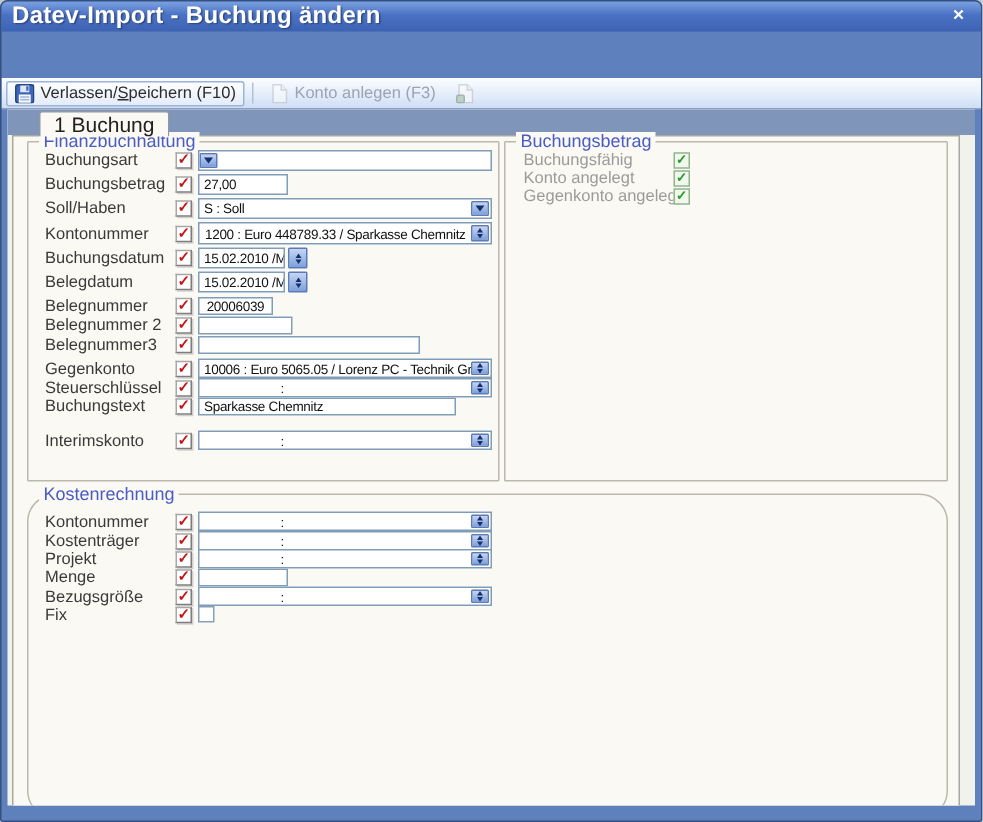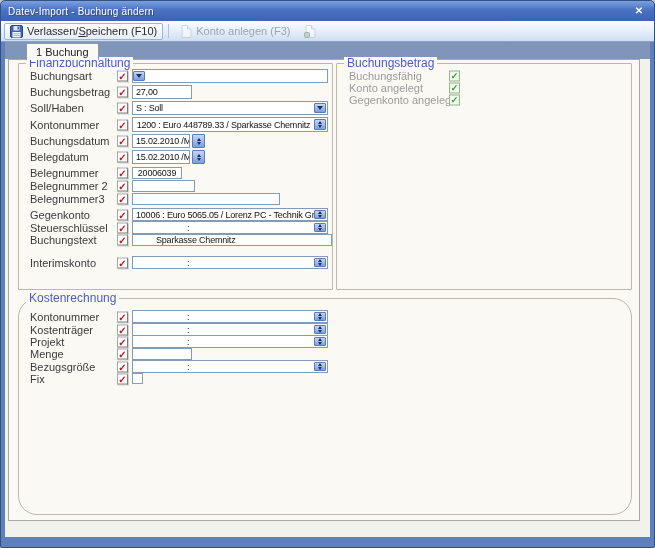--- a/index.html
+++ b/index.html
@@ -15,47 +15,47 @@
     overflow:hidden;
   }
   
   .titlebar {
     height:20px; flex:none;
     background:linear-gradient(180deg,#7ba0e0 0%, #4a72c4 45%, #3c62b2 100%);
     border-radius:4px 4px 0 0;
     display:flex; align-items:center;
     padding:0 7px;
   }
-  .titlebar .title { color:#fff; font-size:10px; font-weight:normal; letter-spacing:.2px;
+  .titlebar .title { color:#fff; font-size:16px; font-weight:bold; letter-spacing:.2px;
     text-shadow:1px 1px 1px rgba(0,0,0,.35); flex:1; }
   .close-btn { color:#fff; font-size:10px; font-weight:bold; width:16px; height:14px;
     text-align:center; line-height:14px; cursor:default; }
 
   
   .toolbar {
     height:21px; flex:none;
     background:linear-gradient(180deg,#fbfdff 0%, #e4edfa 55%, #cfdef4 100%);
     border-bottom:1px solid #8ba0c4;
-    display:flex; align-items:center; padding:0 3px; gap:2px;
+    display:flex; align-items:center; padding:0 3px; gap:2px;margin-top:31px;
   }
   .tbtn { display:flex; align-items:center; gap:4px; height:17px; padding:0 5px;
     font-size:11px; color:#2c2c2c; border:1px solid #9db4d8; border-radius:2px;
     background:linear-gradient(180deg,#ffffff,#e3ecf9); }
   .tbtn.disabled { border-color:transparent; background:transparent; color:#9aa4b2; }
   .tsep { width:1px; height:14px; background:#b2c0d8; margin:0 3px; flex:none; }
   .ticon { flex:none; display:inline-flex; }
   .tbtn.disabled .ticon { opacity:.55; filter:grayscale(60%); }
 
   
   .mainarea { flex:1; display:flex; flex-direction:column; margin:0 4px 10px 4px;
     background:#f1f2ec; overflow:hidden; }
   .tabband { height:17px; flex:none; background:#8095ba; position:relative; }
   .tab { position:absolute; left:21px; bottom:-1px; height:17px; padding:0 9px;
     background:#faf9f4; border:1px solid #8e99a6; border-bottom:none;
-    border-radius:2px 2px 0 0; font-size:11px; color:#222; line-height:16px; z-index:5; }
+    border-radius:2px 2px 0 0; font-size:14px; color:#222; line-height:16px; z-index:5; }
 
   .client { flex:1; position:relative; }
   .panel { position:absolute; left:3px; top:0; width:632px; height:462px;
     background:#faf9f4; border:1px solid #a9a9a2; }
 
   
   .group { position:absolute; border:1px solid #bcb8ab; border-radius:1px; }
   .gcap { position:absolute; top:-7px; left:7px; background:#faf9f4; padding:0 3px;
     font-size:12px; color:#4a5cc4; line-height:12px; white-space:nowrap; }
   .g1 { left:9px;  top:3px;   width:315px; height:227px; }
@@ -75,21 +75,21 @@
     color:#c41414; font-size:10px; font-weight:bold; line-height:9px; text-align:center; }
   .gchk { position:absolute; left:112px; top:50%; transform:translateY(-50%);
     width:11px; height:11px; background:#f0f7ec; border:1px solid #93b48f;
     color:#2e9b2e; font-size:9px; font-weight:bold; line-height:9px; text-align:center; }
   .plainchk { width:11px; height:11px; background:#fff; border:1px solid #87a0ba; }
 
   .ctl { position:absolute; left:113px; top:0; bottom:0; display:flex; gap:2px; }
   .field { position:relative; background:#fff; border:1px solid #7f9db9;
     display:flex; align-items:center; overflow:hidden; }
   .w-full { width:196px; } .w-60 { width:60px; } .w-58 { width:58px; }
-  .w-50 { width:50px; } .w-63 { width:63px; } .w-148 { width:148px; } .w-200 { width:200px;padding-left:20px; }
+  .w-50 { width:50px; } .w-63 { width:63px; } .w-148 { width:148px; } .w-200 { width:172px; }
   .val { flex:1; min-width:0; font-size:9px; color:#111; letter-spacing:-.2px;
     padding:0 3px; white-space:nowrap; overflow:hidden; }
   .val.center { text-align:center; }
   .val.right  { }
   .val.colon  { text-align:center; padding-right:38%; }
   .selchar { background:#2f55a4; color:#fff; padding:0 1px; }
 
   .btn { flex:none; width:12px; align-self:stretch; margin:1px 1px 1px 0;
     background:linear-gradient(180deg,#c6d6f2,#7e9fdc);
     border:1px solid #5a7ab8; border-radius:1px;

